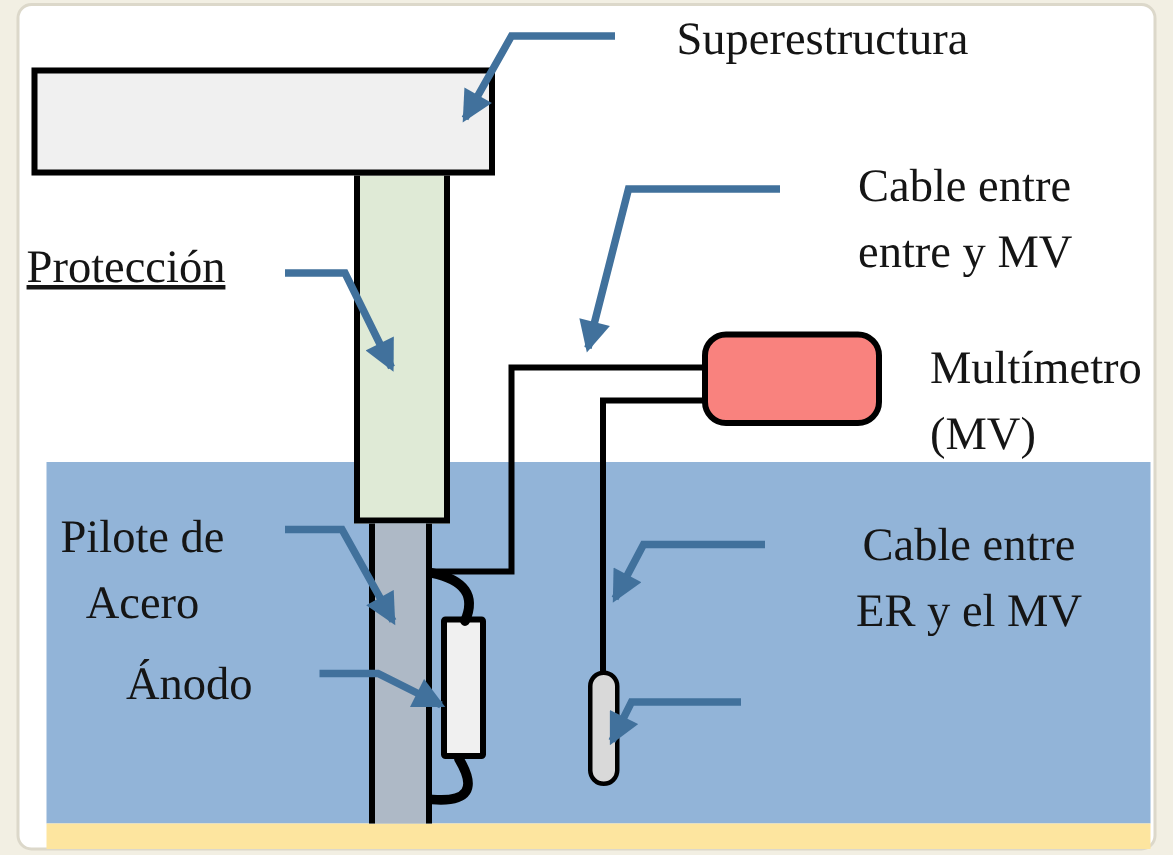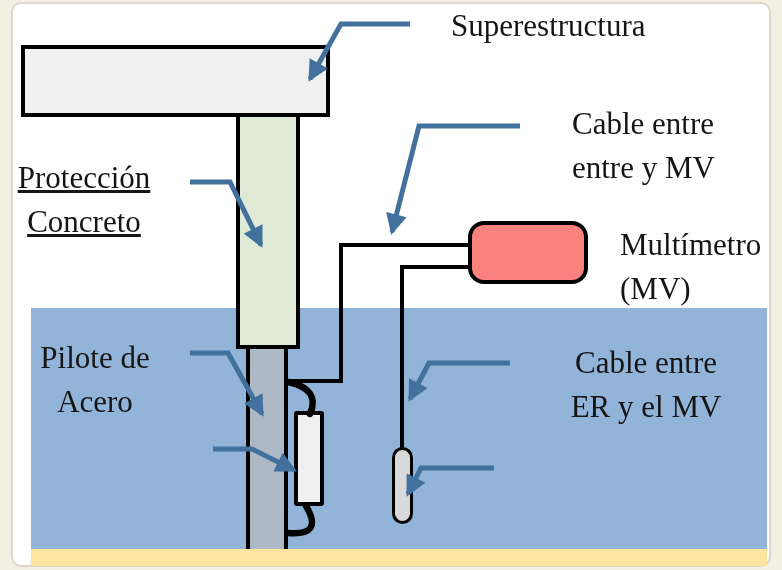--- a/index.html
+++ b/index.html
@@ -91,38 +91,40 @@
     <path class="leader" marker-end="url(#arrow)" d="M 510 363 L 429 363 L 410 399"></path>
     <path class="leader" marker-end="url(#arrow)" d="M 494 468 L 421 468 L 408 494"></path>
   </svg>
 
   <div class="label" id="label-superestructura">
     <span class="line">Superestructura</span>
   </div>
 
   <div class="label center" id="label-proteccion">
     <span class="line">Protección</span>
-    <span class="line">Concreto</span>
   </div>
 
   <div class="label" id="label-cable-pilote-mv">
     <span class="line">Cable entre</span>
     <span class="line">entre y MV</span>
   </div>
 
   <div class="label center" id="label-pilote-acero">
     <span class="line">Pilote de</span>
     <span class="line">Acero</span>
   </div>
 
   <div class="label" id="label-multimetro">
     <span class="line">Multímetro</span>
     <span class="line">(MV)</span>
   </div>
 
+  <div class="label" id="label-anodo">
+    <span class="line">Ánodo</span>
+  </div>
 
   <div class="label center" id="label-cable-er-mv">
     <span class="line">Cable entre</span>
     <span class="line">ER y el MV</span>
   </div>
 
 
 </div>
 
 </body></html>

